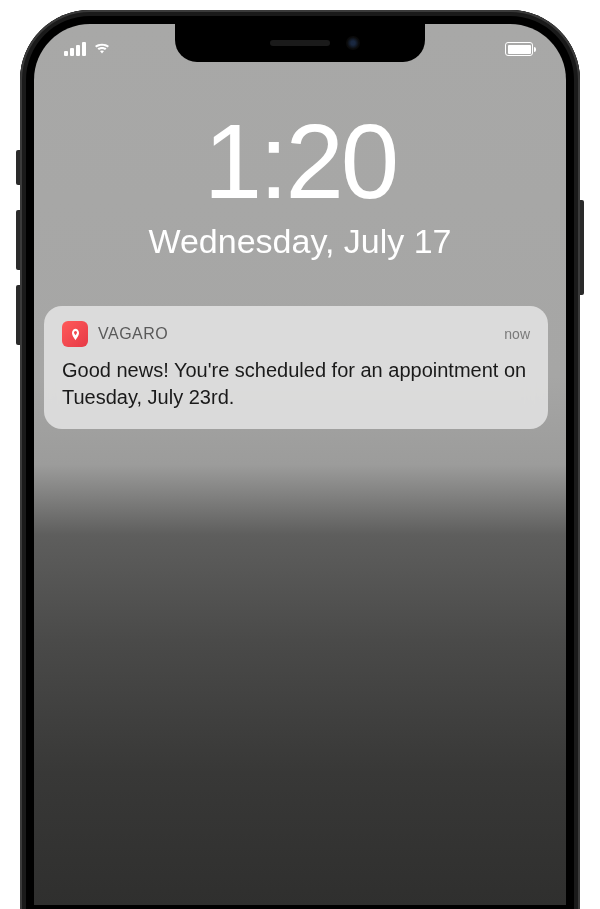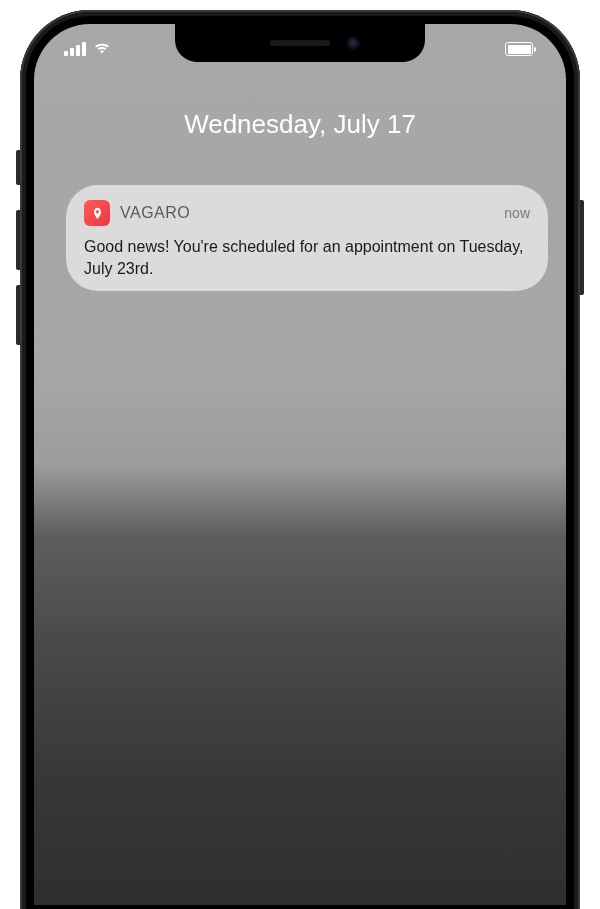--- a/index.html
+++ b/index.html
@@ -151,30 +151,30 @@
       margin-top: 85px;
       color: #fff;
     }
     .time {
       font-size: 105px;
       font-weight: 200;
       letter-spacing: -3px;
       line-height: 1;
     }
     .date {
-      font-size: 26px;
+      font-size: 34px;
       font-weight: 400;
       margin-top: 8px;
     }
     .notification {
-      margin: 45px 18px 0 32px;
+      margin: 45px 18px 0 10px;
       background: rgba(230, 230, 230, 0.82);
       backdrop-filter: blur(10px);
-      border-radius: 32px;
-      padding: 15px 18px 12px 18px;
+      border-radius: 18px;
+      padding: 15px 18px 18px 18px;
     }
     .notif-header {
       display: flex;
       align-items: center;
       justify-content: space-between;
       margin-bottom: 10px;
     }
     .notif-app {
       display: flex;
       align-items: center;
@@ -197,21 +197,21 @@
       font-size: 16px;
       color: #5a5a5a;
       letter-spacing: 0.5px;
       text-transform: uppercase;
     }
     .notif-time {
       font-size: 14px;
       color: #7a7a7a;
     }
     .notif-body {
-      font-size: 16px;
+      font-size: 20px;
       color: #1a1a1a;
       line-height: 1.35;
     }
   </style>
 </head>
 <body>
 
 <div class="phone-frame">
   <div class="phone-buttons-left">
     <div class="phone-button btn-mute"></div>
@@ -248,20 +248,21 @@
         <div class="battery">
           <div class="battery-body">
               <div class="battery-fill"></div>
             </div>
           <div class="battery-tip"></div>
         </div>
       </div>
     </div>
 
     <div class="lock-time">
+      <div class="time">1:20</div>
       <div class="date">Wednesday, July 17</div>
     </div>
 
     <div class="notification">
       <div class="notif-header">
         <div class="notif-app">
           <div class="app-icon">
             <svg viewBox="0 0 24 24">
               <path d="M12 4 C14 4 17 6 17 10 C17 14 12 20 12 20 C12 20 7 14 7 10 C7 6 10 4 12 4 Z M12 7 C10.5 7 9.5 8.5 10 10 C10.5 11.5 12 13 12 13 C12 13 13.5 11.5 14 10 C14.5 8.5 13.5 7 12 7 Z" fill="#fff"></path>
             </svg>

